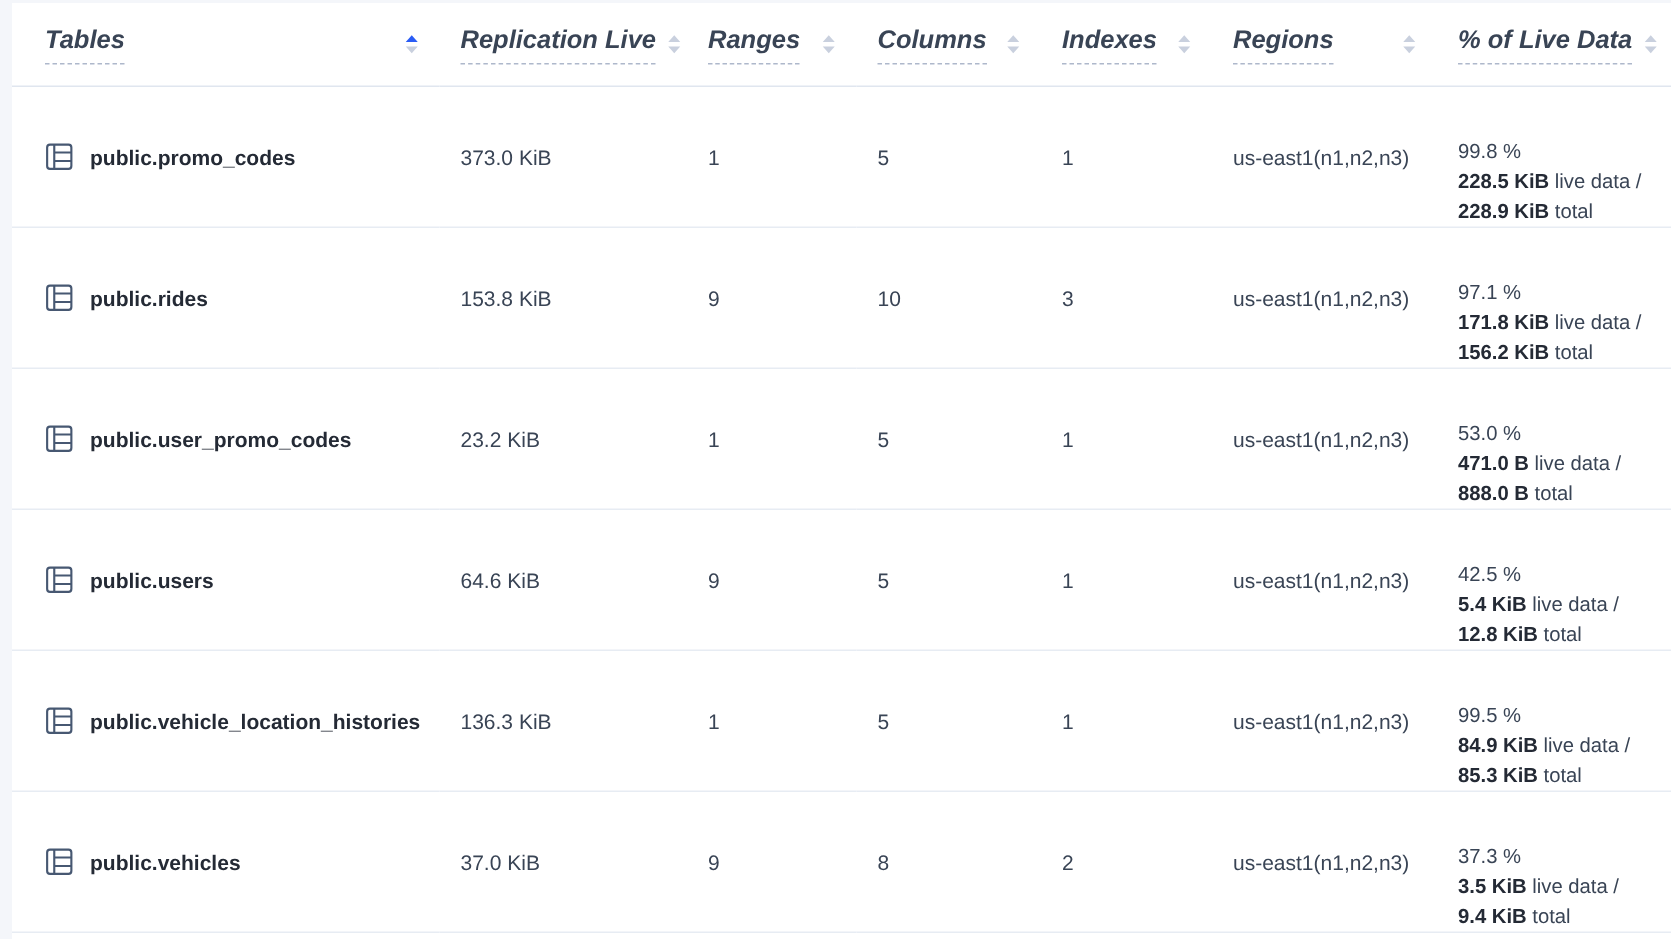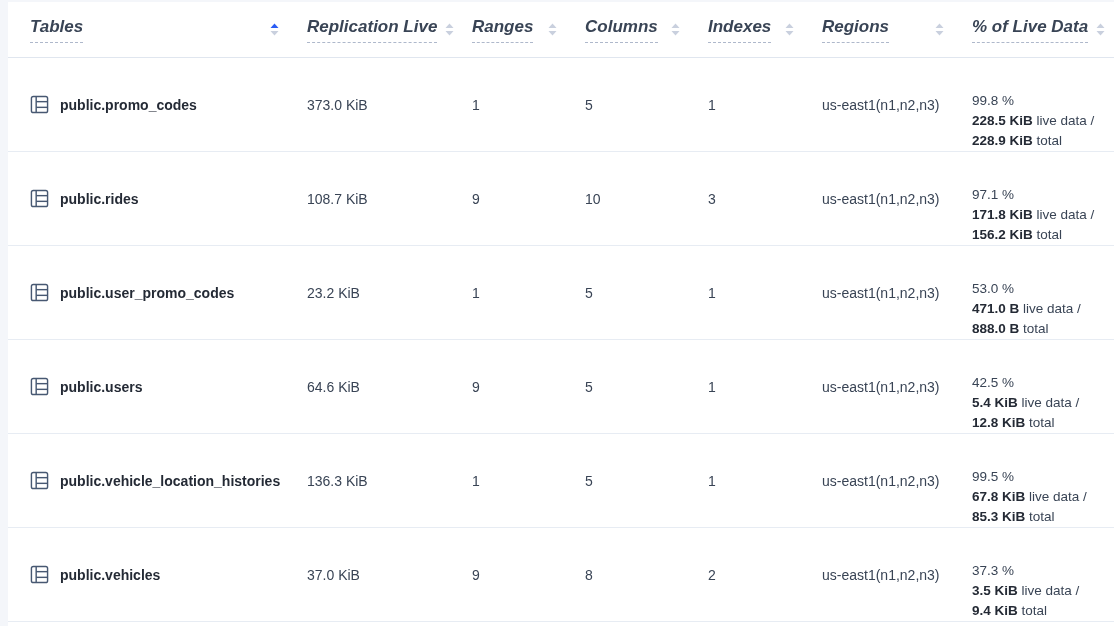--- a/index.html
+++ b/index.html
@@ -180,21 +180,21 @@
           <div class="name-wrap">
             <svg class="tbl-icon" width="19" height="19" viewBox="0 0 20 20" fill="none" stroke="#475872" stroke-width="1.5">
                 <rect x="1.5" y="1.5" width="17" height="17" rx="2"></rect>
                 <line x1="6.5" y1="1.5" x2="6.5" y2="18.5"></line>
                 <line x1="6.5" y1="7" x2="18.5" y2="7"></line>
                 <line x1="6.5" y1="13" x2="18.5" y2="13"></line>
               </svg>
             <span class="tbl-name">public.rides</span>
           </div>
         </td>
-        <td>108.7 KiB</td>
+        <td>153.8 KiB</td>
         <td>9</td>
         <td>10</td>
         <td>3</td>
         <td>us-east1(n1,n2,n3)</td>
         <td>
           <div class="live-cell">
             <div>97.1 %</div>
             <div><span class="b">171.8 KiB</span><span> live data /</span></div>
             <div><span class="b">156.2 KiB</span><span> total</span></div>
           </div>
@@ -266,21 +266,21 @@
           </div>
         </td>
         <td>136.3 KiB</td>
         <td>1</td>
         <td>5</td>
         <td>1</td>
         <td>us-east1(n1,n2,n3)</td>
         <td>
           <div class="live-cell">
             <div>99.5 %</div>
-            <div><span class="b">67.8 KiB</span><span> live data /</span></div>
+            <div><span class="b">84.9 KiB</span><span> live data /</span></div>
             <div><span class="b">85.3 KiB</span><span> total</span></div>
           </div>
         </td>
       </tr>
 
       <tr>
         <td class="c1">
           <div class="name-wrap">
             <svg class="tbl-icon" width="19" height="19" viewBox="0 0 20 20" fill="none" stroke="#475872" stroke-width="1.5">
                 <rect x="1.5" y="1.5" width="17" height="17" rx="2"></rect>

